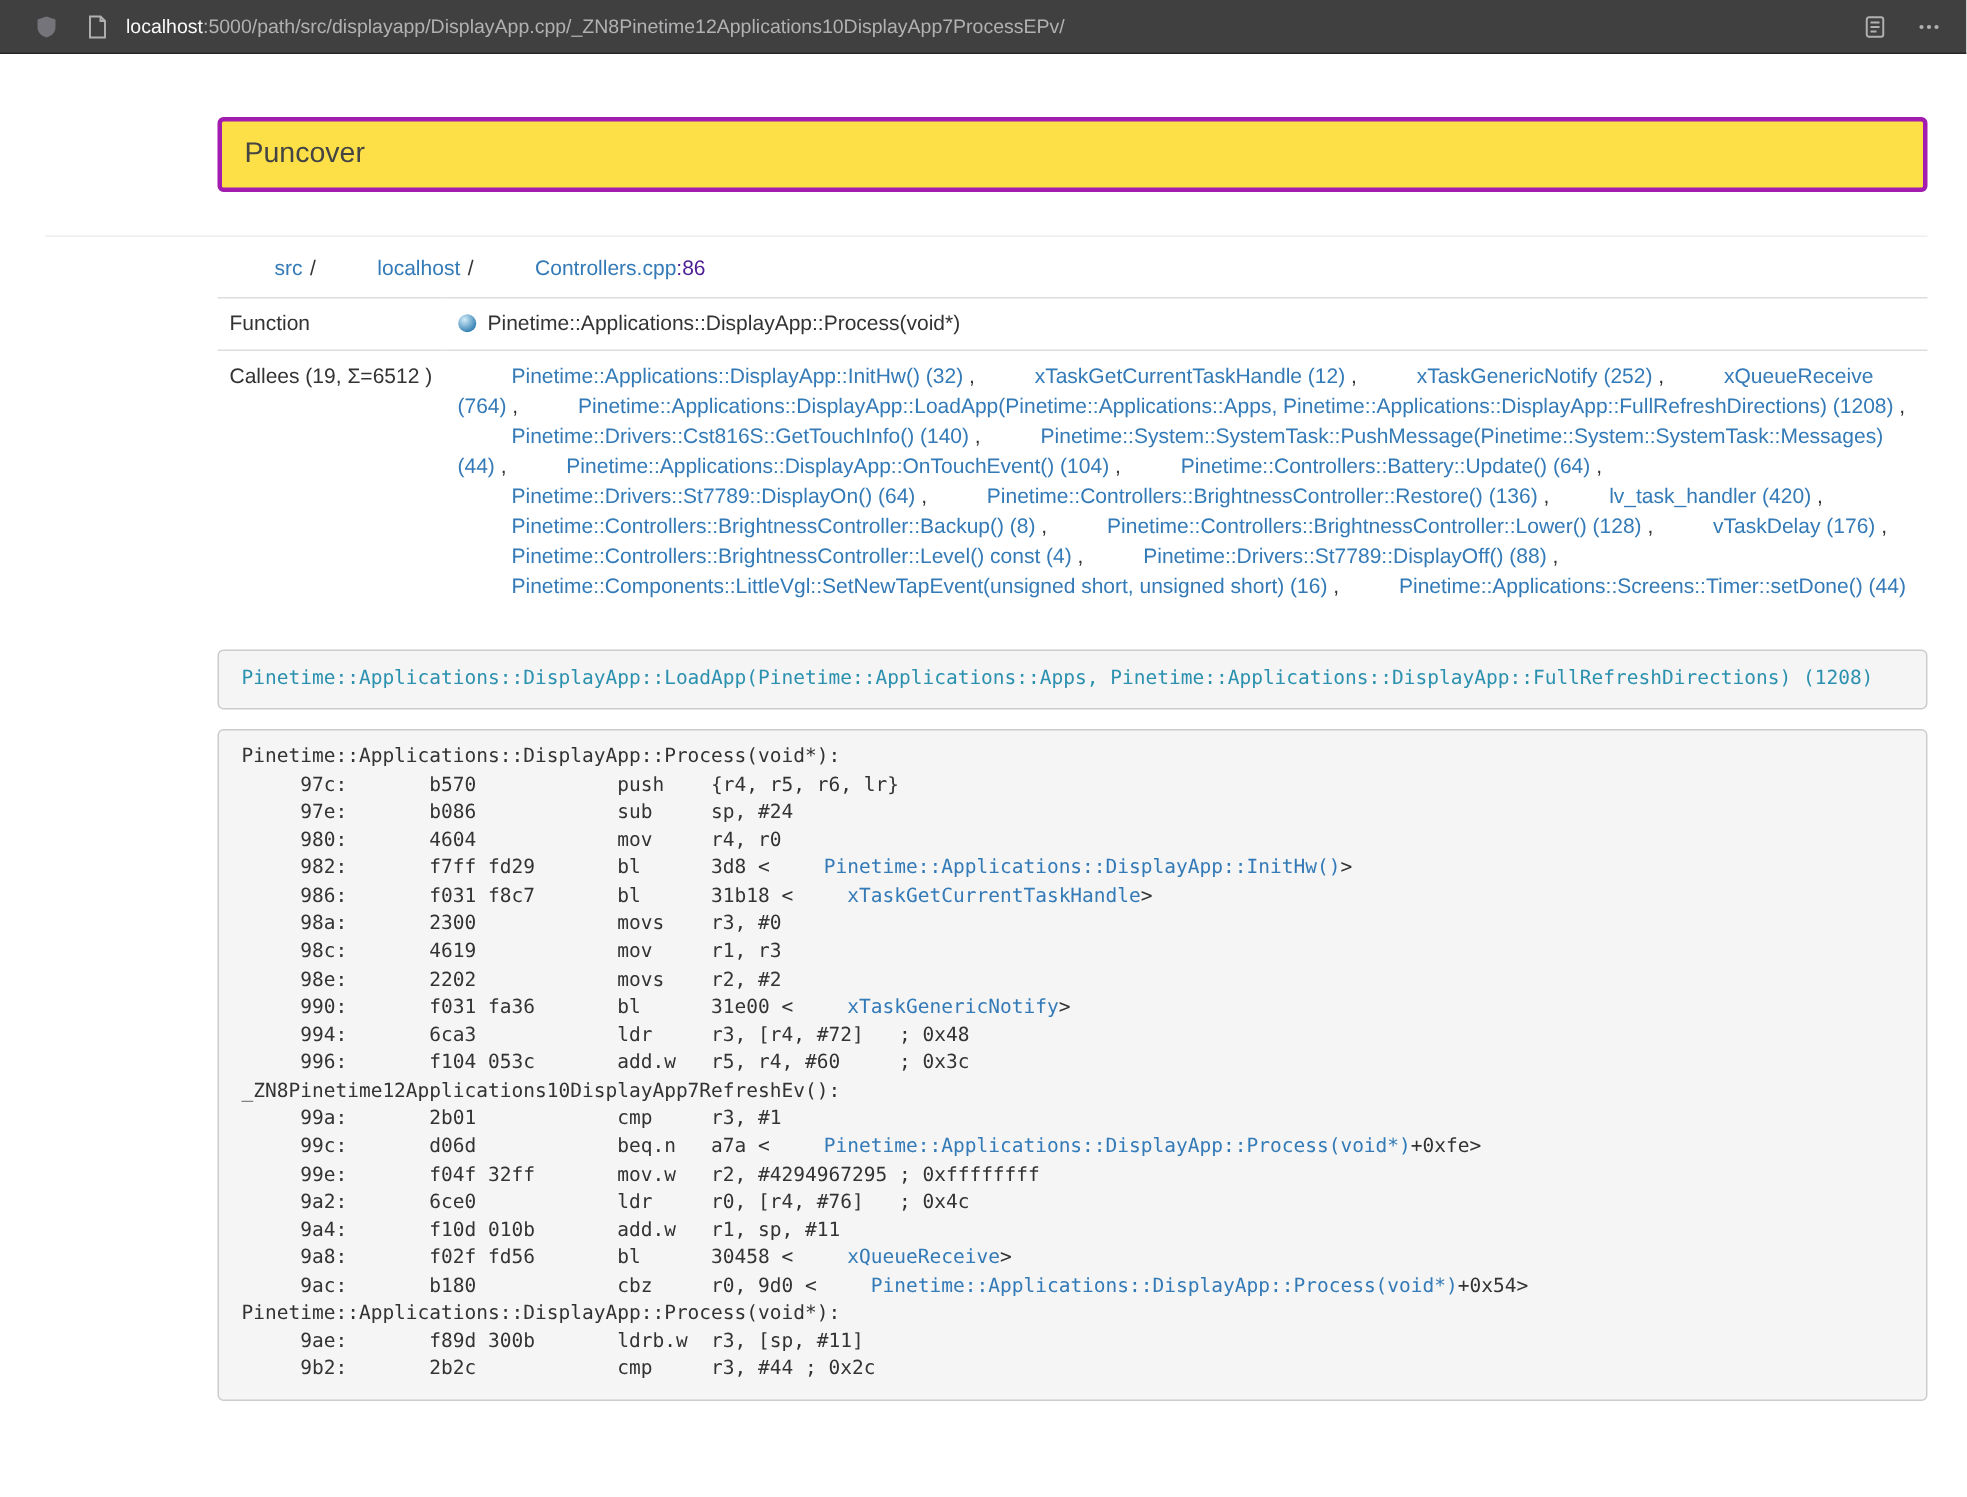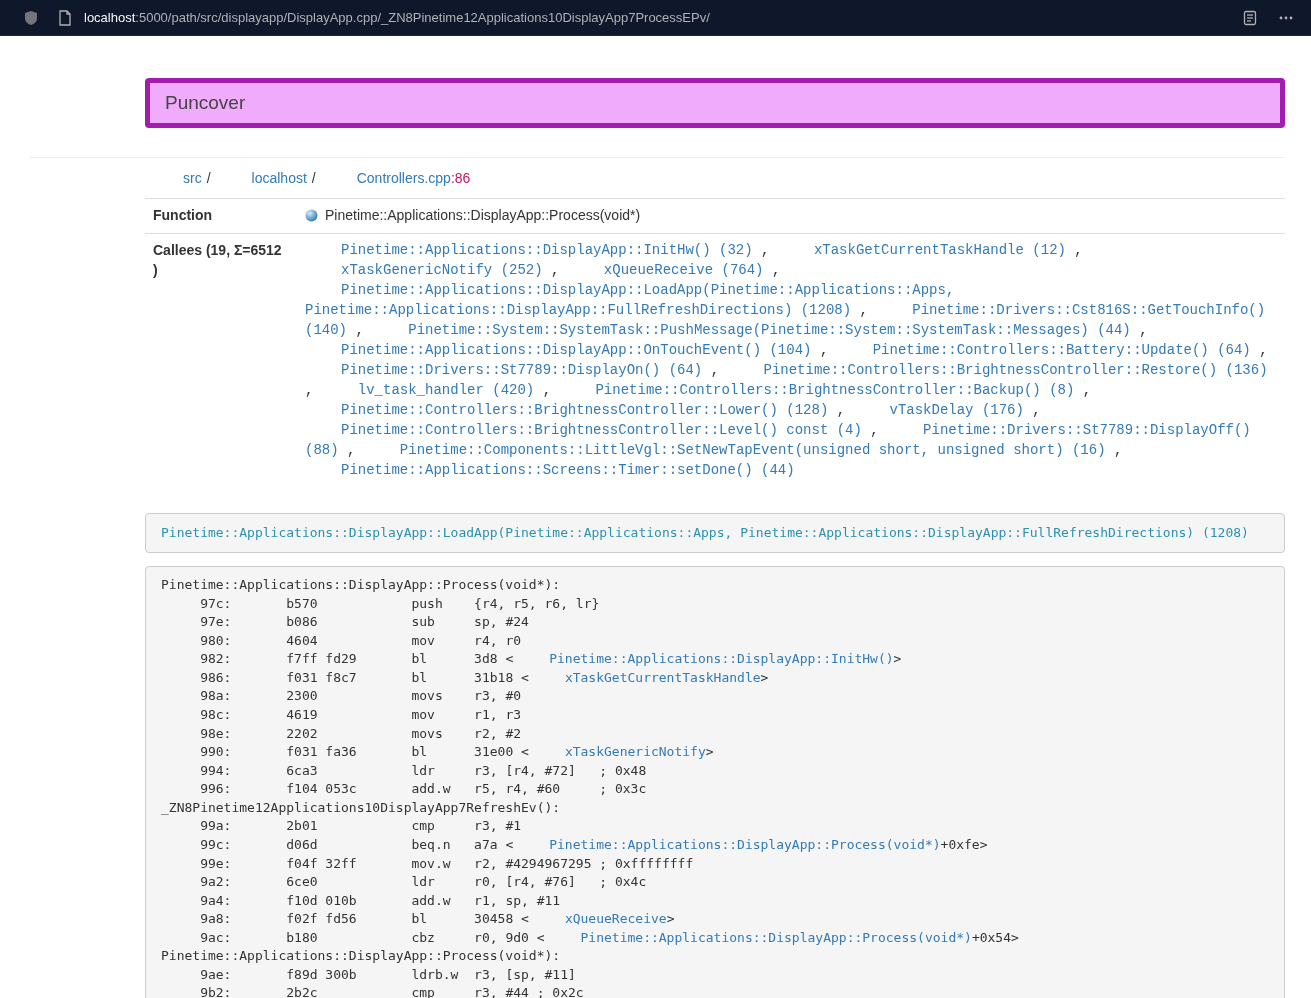--- a/index.html
+++ b/index.html
@@ -1,49 +1,49 @@
 <!DOCTYPE html>
 <html><head>
 <meta charset="utf-8">
 <style>
   * { margin:0; padding:0; box-sizing:border-box; }
   html,body { width:1311px; height:998px; overflow:hidden; background:#fff;
     font-family:"Liberation Sans", sans-serif; font-size:14px; color:#333; }
 
   
-  .browser-bar { height:36px; background:#0f172a; border-bottom:1px solid #27272a;
+  .browser-bar { height:36px; background:#404040; border-bottom:1px solid #27272a;
     display:flex; align-items:center; }
   .tb-icon { display:inline-flex; align-items:center; justify-content:center;
     width:26px; height:26px; border-radius:3px; flex:0 0 auto; cursor:pointer; }
   .shield { margin-left:18px; }
   .pageic { margin-left:8px; }
   .urlbar { margin-left:6px; font-size:13px; color:#b1b1b3; white-space:nowrap;
     overflow:hidden; flex:1 1 auto; cursor:text; }
   .urlbar .host { color:#f9f9fa; }
   .reader { margin-right:10px; }
   .dots { margin-right:12px; }
 
   
   .container { width:1140px; margin-left:145px; }
-  .navbar { margin-top:42px; height:50px; background:#f0abfc;
-    border:5px solid #a21caf; border-radius:4px; display:flex; align-items:center; }
+  .navbar { margin-top:42px; height:50px; background:#fde047;
+    border:3px solid #a21caf; border-radius:4px; display:flex; align-items:center; }
   .brand { padding:0 15px; font-size:19px; color:#444; cursor:pointer; }
   hr.rule { border:0; border-top:1px solid #eee; margin:29px 0 12px -115px; width:1255px; }
   .breadcrumb { margin:0 0 12px 2px; font-size:14px; }
   .breadcrumb .sep { margin:0 5px; color:#333; }
-  .breadcrumb .lineno { color:#be185d; }
+  .breadcrumb .lineno { color:#4c1d95; }
   a.lnk { color:#337ab7; text-decoration:none;margin-left:36px; }
 
   
   table.info-table { width:1140px; border-collapse:collapse; margin-top:8px; }
   .info-table th, .info-table td { text-align:left; vertical-align:top;
     padding:6px 8px; border-top:1px solid #ddd; line-height:20px; font-size:14px; }
-  .info-table th { font-weight:bold; color:#333; }
+  .info-table th { font-weight:normal; color:#333; }
   .fn-icon { display:inline-block; vertical-align:-2px; margin-right:7px; }
-  .callees-cell { line-height:20px;font-family:Liberation Mono, monospace; }
+  .callees-cell { line-height:20px; }
 
   
   pre.codebox { font-family:"DejaVu Sans Mono", monospace; font-size:13px;
     line-height:1.42857; background:#f5f5f5; border:1px solid #ccc; border-radius:4px;
     padding:9.5px 15px; color:#333; white-space:pre; overflow:hidden;
     tab-size:8; -moz-tab-size:8; }
   pre.sigbox { margin-top:27px; }
   pre.asmbox { margin-top:13px; }
   a.siglink { color:#2b91af; text-decoration:none; }
 </style>

